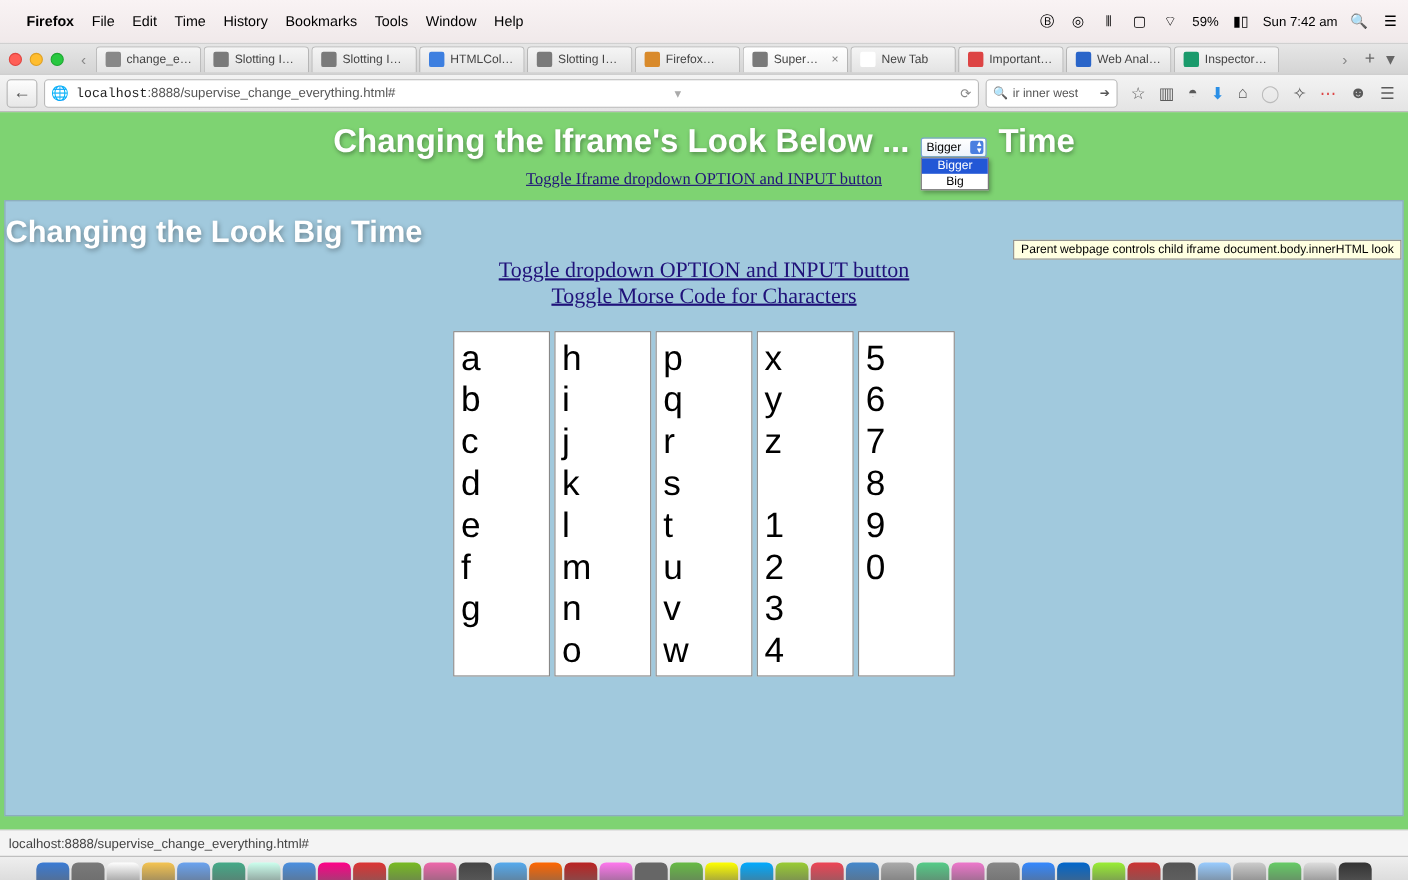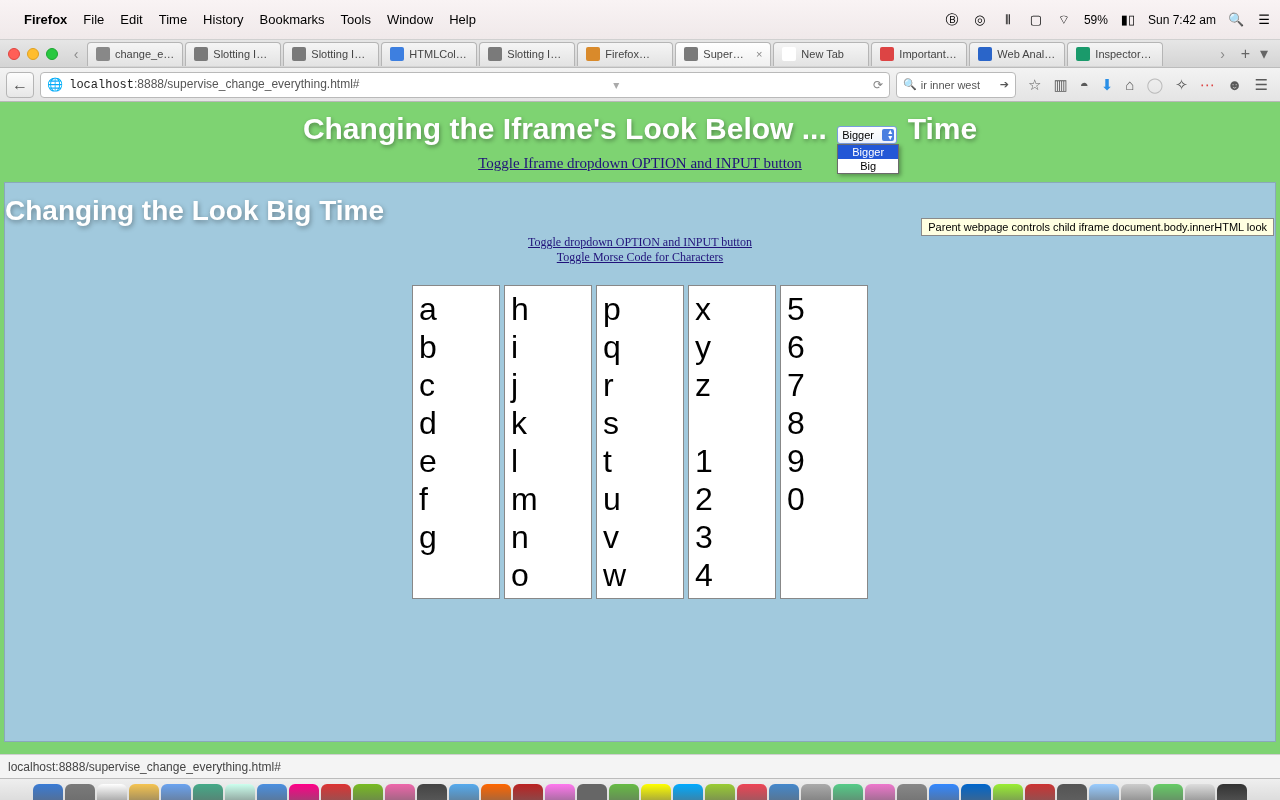--- a/index.html
+++ b/index.html
@@ -46,21 +46,21 @@
 .dropdown{position:absolute;top:18px;left:0;width:62px;border:1px solid #6b6b6b;background:#fff;font-size:11px;box-shadow:2px 2px 4px rgba(0,0,0,.3);z-index:5;}
 .dropdown div{padding:1px 4px;}
 .dropdown .sel{background:#2257d6;color:#fff;}
 .links{text-align:center;font-size:15px;padding:4px 0 6px;}
 .links a{color:#20127a;text-decoration:underline;font-family:"Times New Roman",serif;}
 .tooltip{position:absolute;right:6px;top:116px;background:#ffffe1;border:1px solid #8a8a8a;font-size:11px;padding:2px 6px;font-family:Arial;white-space:nowrap;z-index:6;}
 
 .iframe{margin:4px;background:#a1c9dd;border:1px solid #8aa9ba;min-height:560px;}
 .hdr2{text-align:left;padding:12px 0 4px;}
 .hdr2 h2{font-family:Arial;font-size:28px;font-weight:bold;color:#fff;text-shadow:1px 2px 5px rgba(0,0,0,.35);}
-.iframe .links{font-size:12px;}
+.iframe .links{font-size:20px;}
 .grid{display:flex;justify-content:center;gap:4px;padding:14px 0 30px;}
 .col{width:88px;background:#fff;border:1px solid #888;padding:4px 6px;}
 .col .ch{font-family:Arial;font-size:32px;line-height:38px;}
 
 
 .status{height:24px;background:#f4f4f4;border-top:1px solid #cfcfcf;display:flex;align-items:center;padding:0 8px;font-size:12px;color:#444;}
 
 
 .dock{height:40px;background:linear-gradient(rgba(240,240,240,.65),rgba(200,200,200,.85));border-top:1px solid #bbb;display:flex;align-items:center;justify-content:center;gap:2px;padding:0 6px;}
 .dock .di{width:30px;height:30px;border-radius:6px;background:linear-gradient(#d0d0d0,#a0a0a0);}

